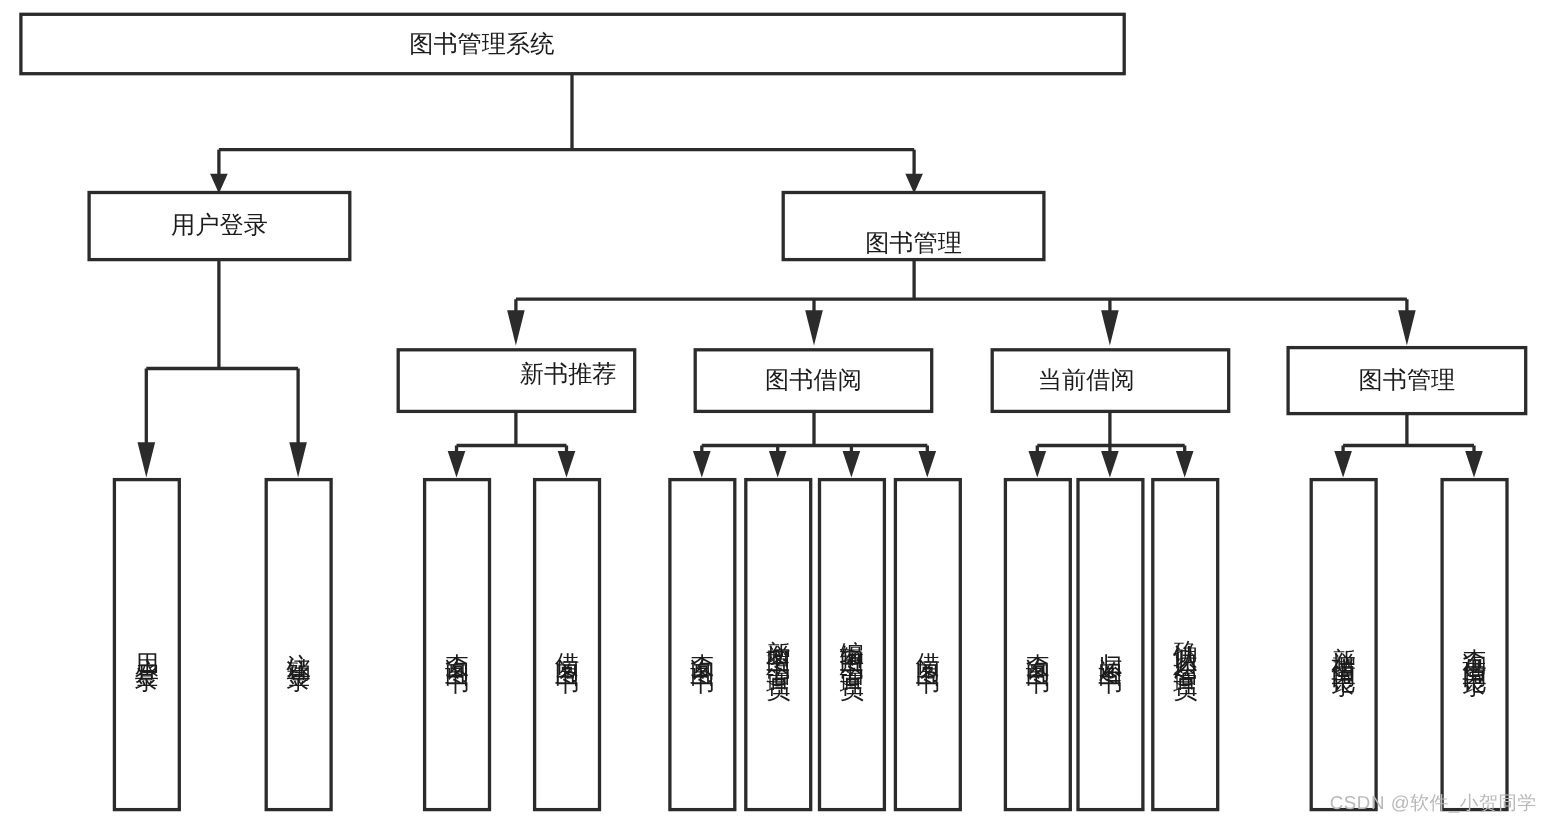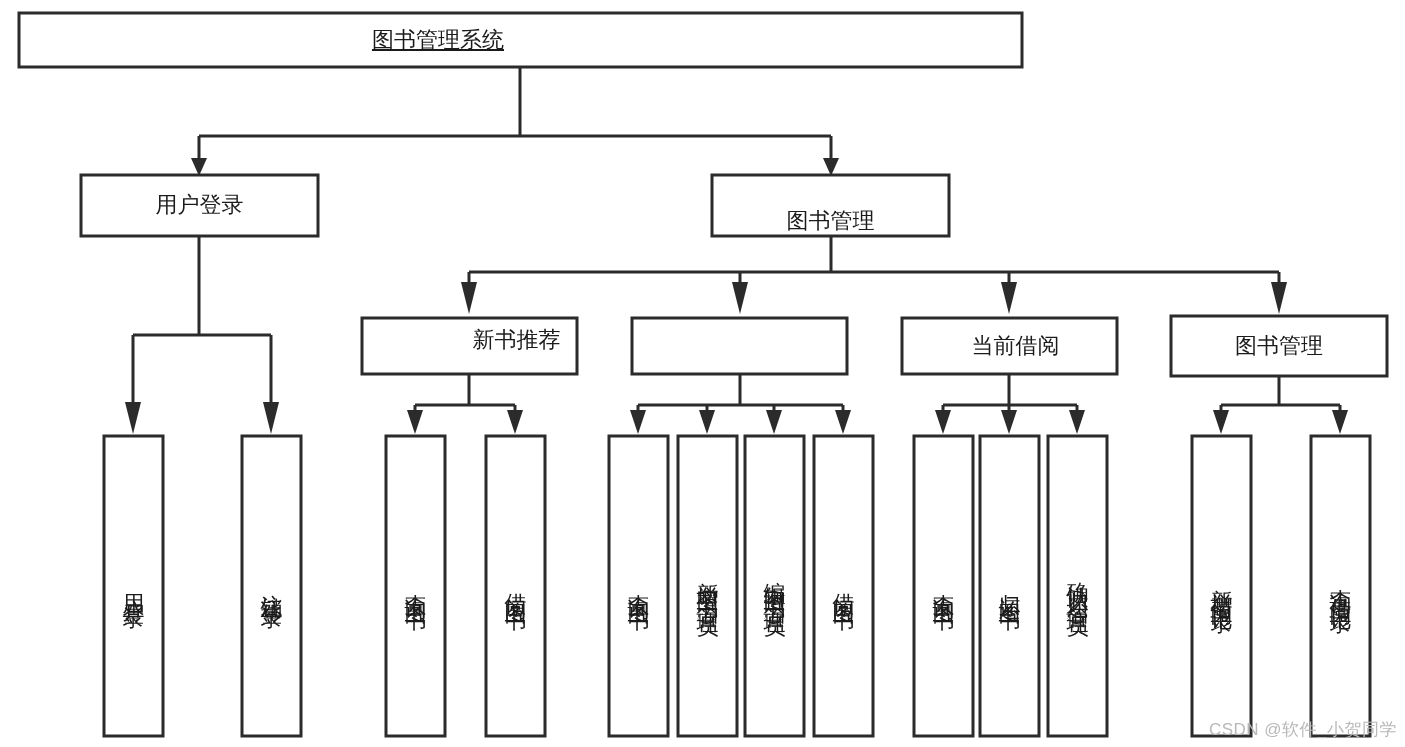--- a/index.html
+++ b/index.html
@@ -176,27 +176,28 @@
     <rect class="node-rect" x="814" y="436" width="59" height="300"></rect>
 
     <rect class="node-rect" x="914" y="436" width="59" height="300"></rect>
     <rect class="node-rect" x="980" y="436" width="59" height="300"></rect>
     <rect class="node-rect" x="1048" y="436" width="59" height="300"></rect>
 
     <rect class="node-rect" x="1192" y="436" width="59" height="300"></rect>
     <rect class="node-rect" x="1311" y="436" width="59" height="300"></rect>
   </svg>
 
-  <div class="node-label horiz" style="left:19px; top:13px; width:838px; height:54px;text-decoration:underline;">图书管理系统</div>
+  <div class="node-label horiz" style="left:19px; top:13px; width:838px; height:54px;">图书管理系统</div>
 
   <div class="node-label horiz" style="left:81px; top:175px; width:237px; height:61px;">用户登录</div>
   <div class="node-label horiz" style="left:712px; top:175px; width:237px; height:61px;margin-top:16px;">图书管理</div>
 
   <div class="node-label horiz" style="left:362px; top:312px; width:215px; height:56px;padding-left:47px;">新书推荐</div>
-  <div class="node-label horiz" style="left:902px; top:318px; width:171px; height:56px;padding-left:28px;">当前借阅</div>
+  <div class="node-label horiz" style="left:632px; top:318px; width:215px; height:56px;">图书借阅</div>
+  <div class="node-label horiz" style="left:902px; top:318px; width:171px; height:56px;">当前借阅</div>
   <div class="node-label horiz" style="left:1171px; top:316px; width:216px; height:60px;">图书管理</div>
 
   <div class="node-label vert" style="left:104px; top:436px; width:59px; height:300px;">用户登录</div>
   <div class="node-label vert" style="left:242px; top:436px; width:59px; height:300px;">注销登录</div>
 
   <div class="node-label vert" style="left:386px; top:436px; width:59px; height:300px;">查询图书</div>
   <div class="node-label vert" style="left:486px; top:436px; width:59px; height:300px;">借阅图书</div>
 
   <div class="node-label vert" style="left:609px; top:436px; width:59px; height:300px;">查询图书</div>
   <div class="node-label vert" style="left:678px; top:436px; width:59px; height:300px;">新增图书（管理员）</div>

